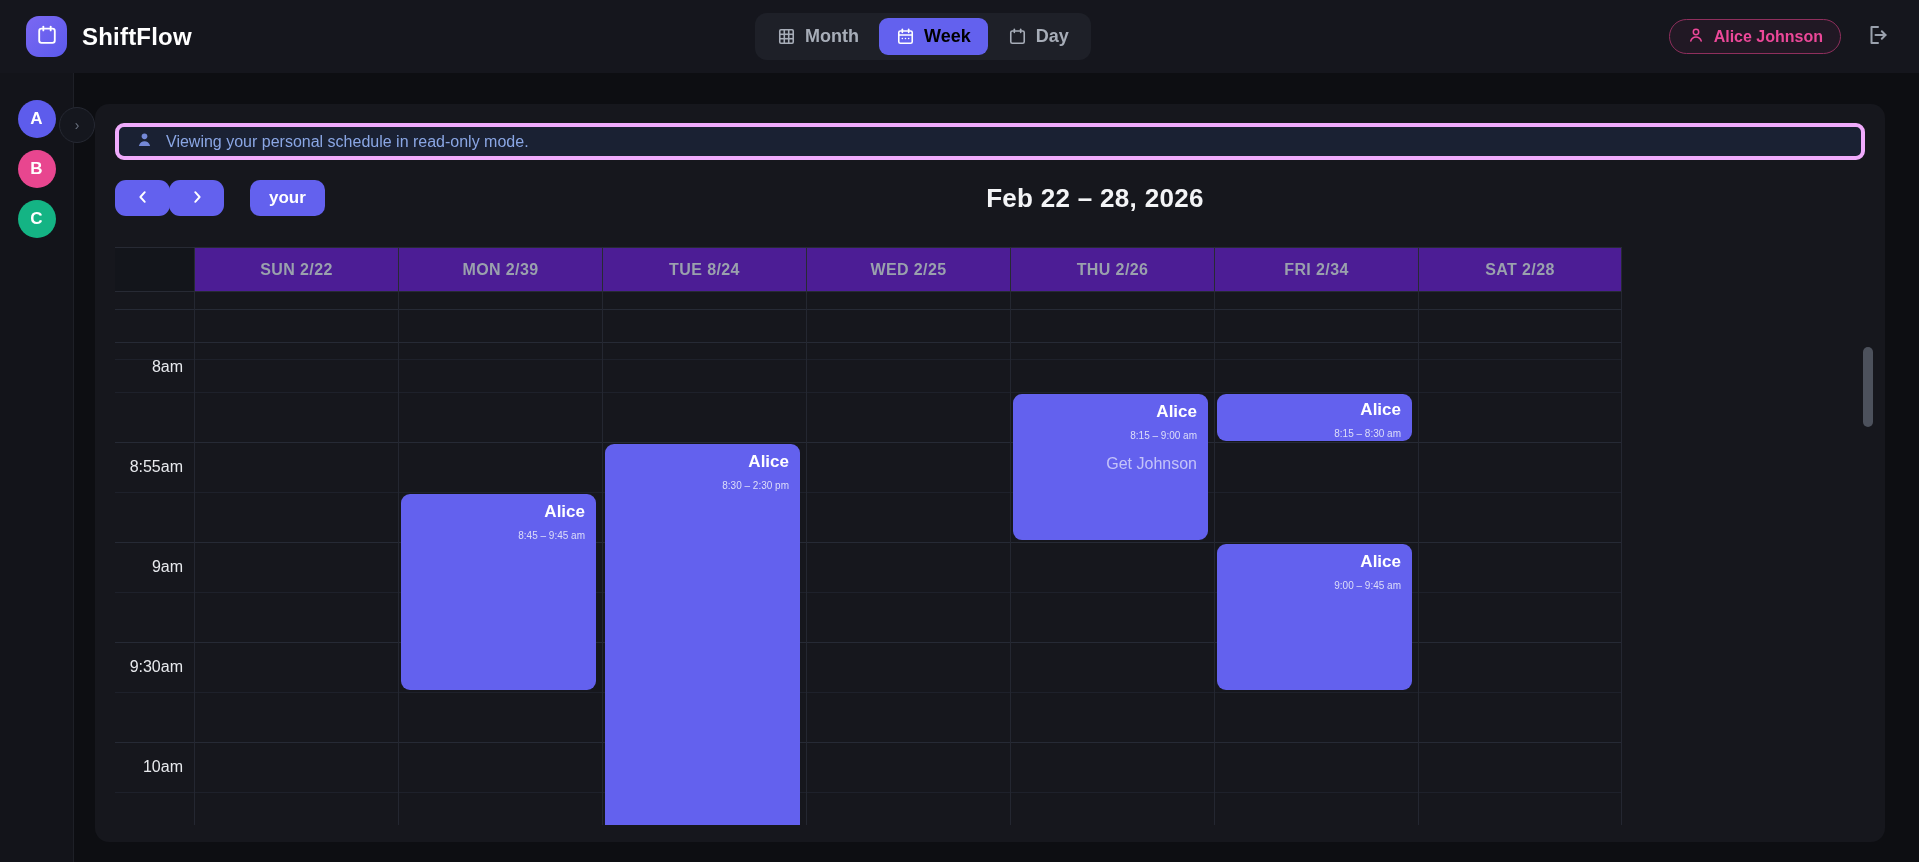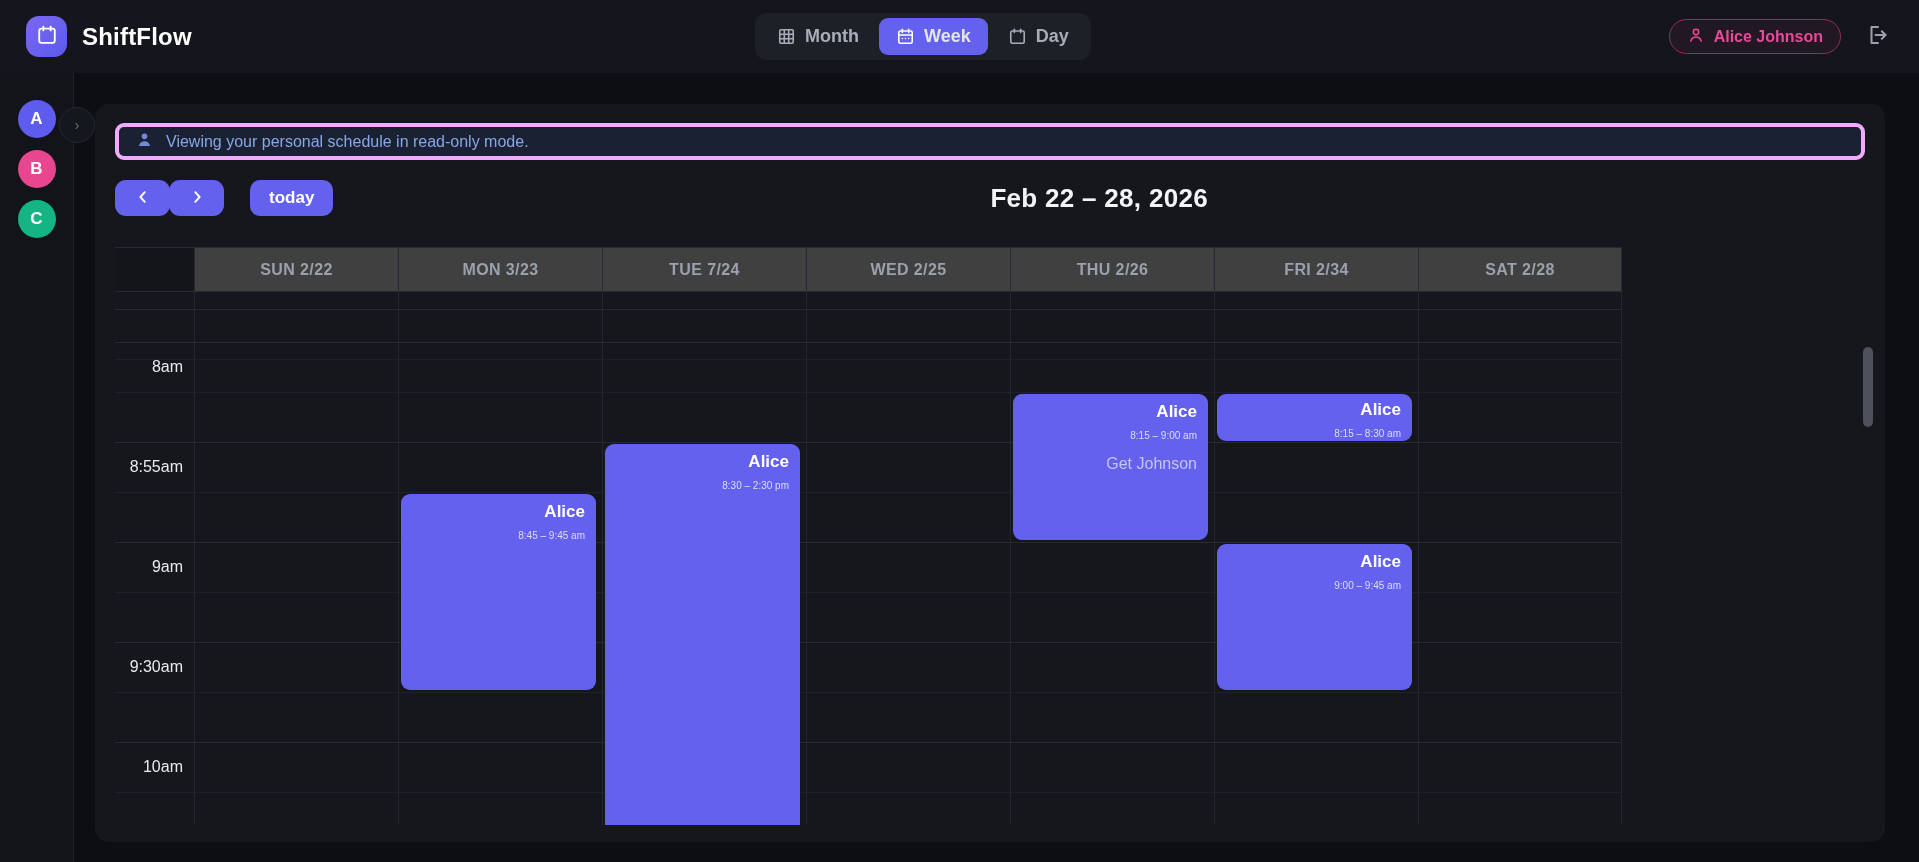--- a/index.html
+++ b/index.html
@@ -28,21 +28,21 @@
   .view-switcher {
     position:absolute; left:755px; top:13px; height:47px;
     background:#1e2028; border-radius:12px; padding:5px;
     display:flex; align-items:center; gap:3px;
   }
   .view-tab {
     height:37px; border:none; border-radius:9px; background:transparent;
     color:#a7adb8; font-size:18px; font-weight:700; font-family:inherit;
     display:flex; align-items:center; gap:9px; padding:0 17px; cursor:pointer;
   }
-  .view-tab.active { background:#6361ee; color:#e5e5e5;align-items:center; }
+  .view-tab.active { background:#6361ee; color:#000000;align-items:center; }
   .view-tab svg { display:block; }
 
   .topbar-right { position:absolute; right:30px; top:0; height:73px; display:flex; align-items:center; gap:24px; }
   .user-pill {
     height:35px; border-radius:18px; border:1px solid #8f2f5d;
     background:rgba(236,72,153,.06); color:#ec4899;
     display:flex; align-items:center; gap:9px; padding:0 17px;
     font-size:16px; font-weight:700; cursor:pointer;
   }
   .logout-btn { background:none; border:none; cursor:pointer; display:flex; padding:0; }
@@ -93,21 +93,21 @@
     border-radius:10px; color:#fff; font-size:17px; font-weight:700; font-family:inherit; cursor:pointer;
   }
   .week-title { flex:1; text-align:center; font-size:26px; font-weight:800; color:#f3f4f6; letter-spacing:.3px; }
 
   
   :root { --gutter:79px; --colw:204px; }
   .cal { margin-top:31px; width:1507px; }
   .cal-header { display:flex; height:45px; border-top:1px solid #272a34; border-bottom:1px solid #272a34; }
   .cal-header .gutter-head { width:var(--gutter); background:#13151b; }
   .day-head {
-    width:var(--colw); background:#404040; border-left:1px solid #272a34;
+    width:var(--colw); background:#4c1d95; border-left:1px solid #272a34;
     display:flex; align-items:center; justify-content:center;
     font-size:16px; font-weight:700; color:#9aa1ad; letter-spacing:.4px;
   }
   .day-head:last-child { border-right:1px solid #272a34; }
 
   .cal-body {
     position:relative; width:1507px; height:533px; overflow:hidden;
     background-image:
       repeating-linear-gradient(to bottom, #262a35 0 1px, transparent 1px 100px),
       repeating-linear-gradient(to bottom, #1e212b 0 1px, transparent 1px 100px);
@@ -253,30 +253,30 @@
         </span>
       </button>
       <button class="nav-btn next">
         <span>
           <svg width="14" height="14" viewBox="0 0 16 16" fill="none" stroke="#fff" stroke-width="2.2" stroke-linecap="round" stroke-linejoin="round">
               <polyline points="6,2.5 11,8 6,13.5"></polyline>
             </svg>
         </span>
       </button>
     </div>
-    <button class="today-btn">today</button>
+    <button class="today-btn">your</button>
     <div class="week-title">Feb 22 – 28, 2026</div>
   </div>
 
   <div class="cal">
     <div class="cal-header">
       <div class="gutter-head"></div>
       <div class="day-head">SUN 2/22</div>
-      <div class="day-head">MON 3/23</div>
-      <div class="day-head">TUE 7/24</div>
+      <div class="day-head">MON 2/39</div>
+      <div class="day-head">TUE 8/24</div>
       <div class="day-head">WED 2/25</div>
       <div class="day-head">THU 2/26</div>
       <div class="day-head">FRI 2/34</div>
       <div class="day-head">SAT 2/28</div>
     </div>
 
     <div class="cal-body">
       <div class="vline"></div>
       <div class="vline"></div>
       <div class="vline"></div>

